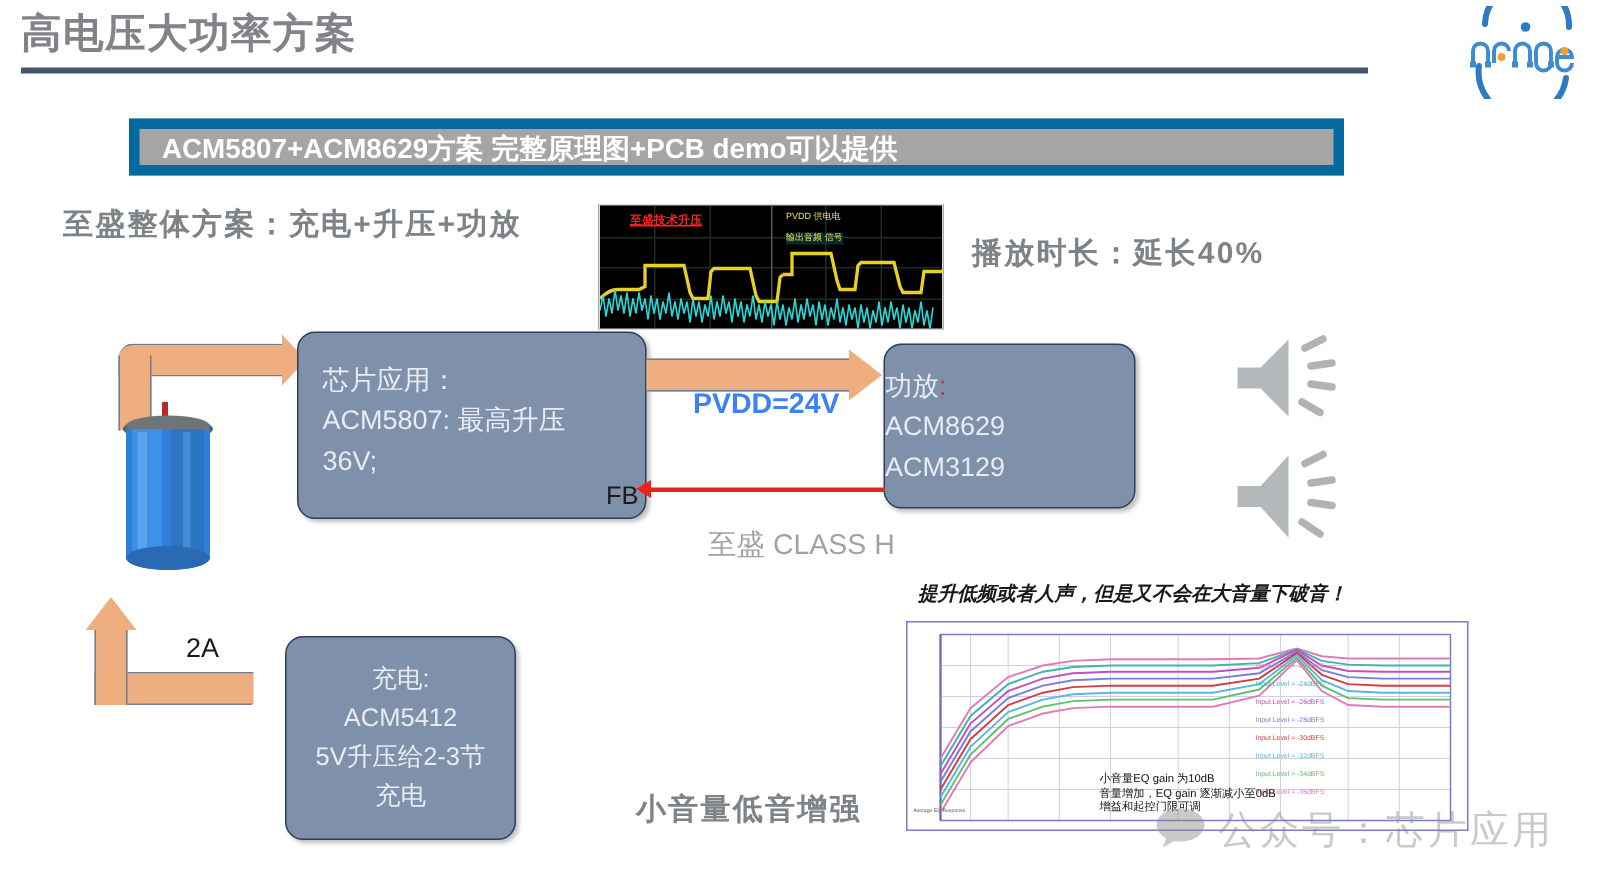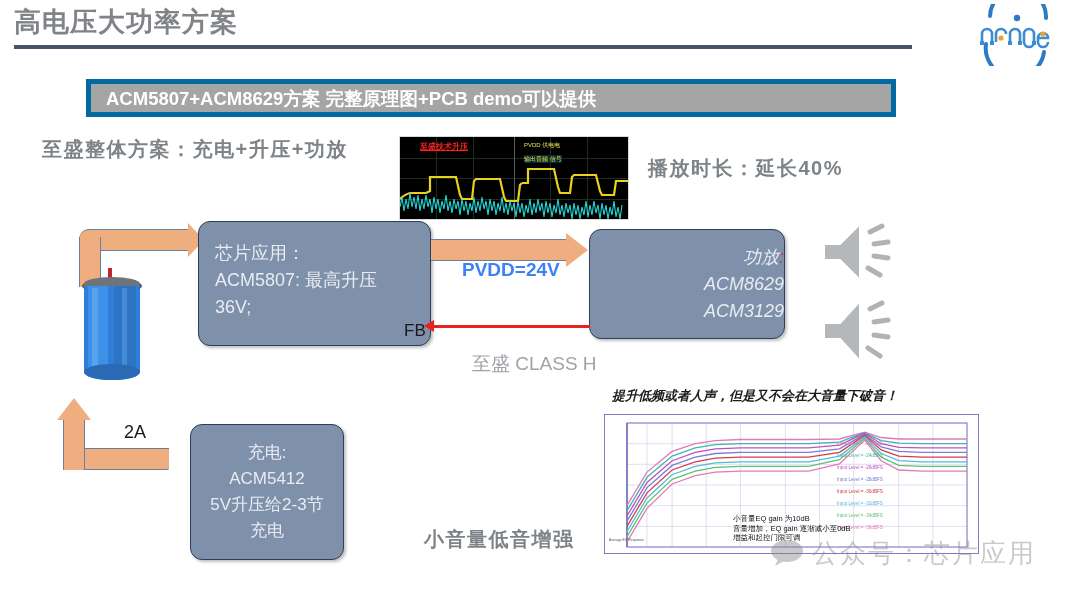--- a/index.html
+++ b/index.html
@@ -37,21 +37,21 @@
     right: 8px; top: 4px;
     width: 112px; height: 62px;
   }
 
   
   #banner {
     position: absolute;
     left: 86px; top: 79px;
     width: 810px; height: 38px;
     background: #A5A5A5;
-    border: 5px solid #0369a1;
+    border: 7px solid #0369a1;
     display: flex;
     align-items: center;
     padding-left: 15px;
   }
   #banner-text {
     color: #ffffff;
     font-size: 18.5px;
     font-weight: bold;
     white-space: nowrap;
   }
@@ -115,24 +115,24 @@
   }
   #box-boost {
     left: 198px; top: 221px;
     width: 233px; height: 125px;
     padding: 18px 0 0 16px;
     font-size: 18px;
     line-height: 27px;
   }
   #box-amp {
     left: 589px; top: 229px;
-    width: 196px; height: 110px;
+    width: 168px; height: 110px;
     display: flex; flex-direction: column;
-    align-items: flex-end; justify-content: center;
-    font-size: 18px; line-height: 27px; font-style: italic;
+    align-items: flex-start; justify-content: center;
+    font-size: 18px; line-height: 27px;
   }
   #box-charge {
     left: 190px; top: 424px;
     width: 154px; height: 136px;
     display: flex; flex-direction: column;
     align-items: center; justify-content: center;
     font-size: 17px; line-height: 26px;
   }
   .blk .ln { display: block; white-space: nowrap; }
   .red-colon { color: #C43B2E; }

